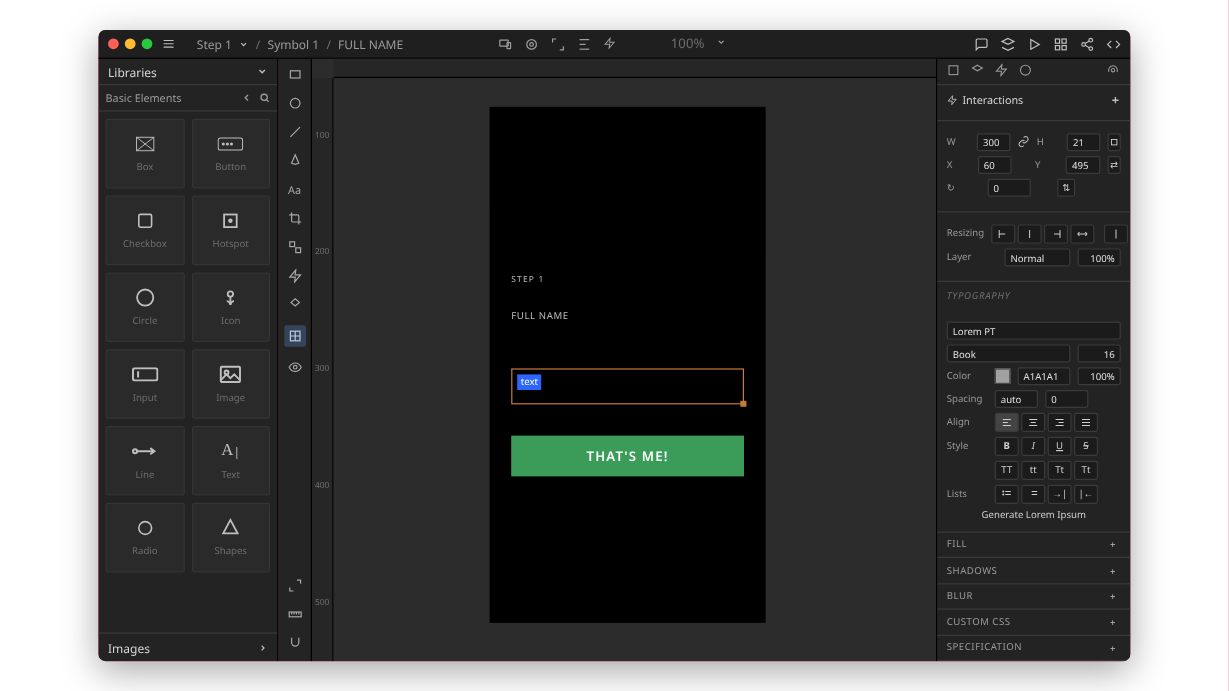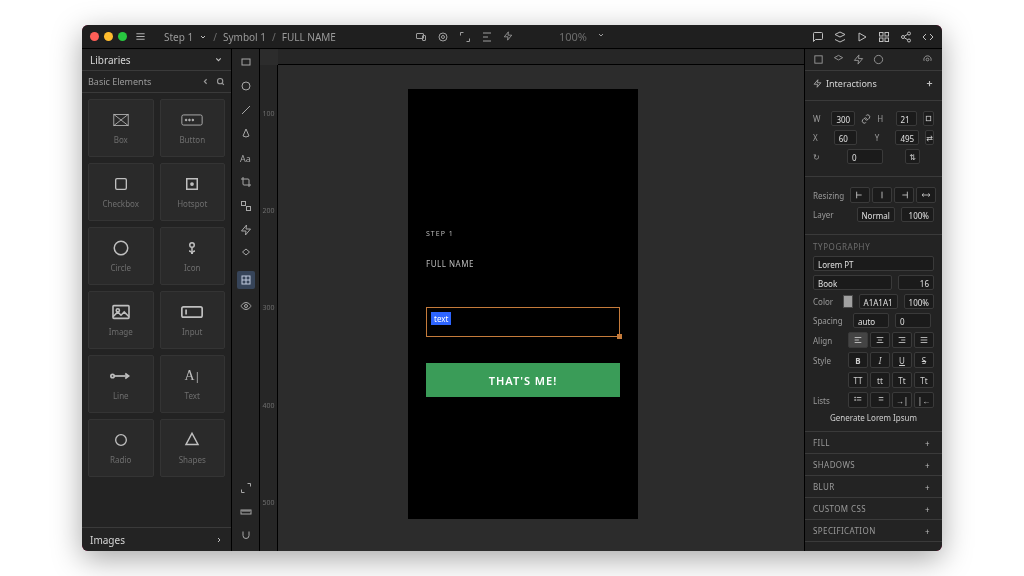--- a/index.html
+++ b/index.html
@@ -72,39 +72,39 @@
   .art-content{position:absolute;left:18px;right:18px;top:140px;color:#e8e8e8;}
   .step-tag{font-size:7px;letter-spacing:1px;color:#b9b9b9;}
   .art-title{font-size:22px;line-height:26px;font-weight:400;margin-top:6px;font-family:"Futura","Century Gothic","Trebuchet MS",sans-serif;}
   .field-lbl{font-size:8px;letter-spacing:.5px;color:#bdbdbd;margin-top:20px;}
   .text-input-sel{margin-top:38px;height:30px;border:1px solid var(--orange);position:relative;}
   .text-input-sel::after{content:"";position:absolute;right:-3px;bottom:-3px;width:5px;height:5px;background:var(--orange);} 
   .text-placeholder{position:absolute;top:4px;left:4px;background:var(--blue);color:#fff;font-size:8px;padding:1px 3px;}
   .cta{margin-top:26px;height:34px;background:var(--accent);display:flex;align-items:center;justify-content:center;color:#fff;font-size:11px;letter-spacing:1px;font-weight:600;}
 
   
-  .right{width:138px;background:#232323;border-left:1px solid #000;display:flex;flex-direction:column;font-size:9px;color:var(--muted);}
+  .right{width:162px;background:#232323;border-left:1px solid #000;display:flex;flex-direction:column;font-size:9px;color:var(--muted);}
   .r-tabs{height:22px;border-bottom:1px solid var(--line);display:flex;align-items:center;gap:8px;padding:0 8px;color:#bfbfbf;}
   .r-tabs .ic{width:12px;height:12px;opacity:.75;}
   .section{border-bottom:1px solid var(--line);padding:6px 8px 8px;}
   .sec-h{display:flex;align-items:center;justify-content:space-between;color:var(--text);font-size:9px;margin-bottom:6px;}
   .row{display:flex;align-items:center;gap:6px;margin:4px 0;}
   .row label{width:28px;font-size:8px;color:var(--muted);}
   .valbox{background:#1b1b1b;border:1px solid #3a3a3a;height:15px;line-height:15px;padding:0 4px;font-size:8px;color:#e0e0e0;border-radius:2px;}
   .valbox.w40{width:36px;text-align:left;}
   .iconbtn{width:15px;height:15px;border:1px solid #3a3a3a;display:flex;align-items:center;justify-content:center;border-radius:2px;font-size:8px;color:#cfcfcf;background:#1b1b1b;}
   .btnrow{display:flex;gap:2px;}
   .btnrow .b{width:20px;height:16px;border:1px solid #3a3a3a;display:flex;align-items:center;justify-content:center;font-size:8px;color:#cfcfcf;border-radius:2px;background:#1b1b1b;}
   .btnrow .b.active{background:#444;}
   .swatch{width:13px;height:13px;border:1px solid #4a4a4a;background:#a1a1a1;}
   .gentext{color:#cfcfcf;font-size:8px;text-align:center;margin-top:4px;cursor:default;}
   .collapsed{height:22px;display:flex;align-items:center;justify-content:space-between;padding:0 8px;border-bottom:1px solid var(--line);font-size:8px;letter-spacing:.4px;color:var(--muted);}
   .chev{width:9px;height:9px;}
   .link{width:10px;height:10px;}
-  .headline{font-size:8px;letter-spacing:.6px;color:var(--dim);margin-bottom:4px;}
+  .headline{font-size:8px;letter-spacing:.6px;color:var(--dim);margin-bottom:16px;font-style:italic;}
 </style>
 </head>
 <body>
 
 <div class="frame">
 
   <div class="titlebar">
     <div class="dots">
       <div class="dot r"></div>
       <div class="dot y"></div>
@@ -294,36 +294,36 @@
                   <circle cx="12" cy="8" r="3"></circle>
                   <path d="M12 11v9"></path>
                   <path d="M8 16c2 0 4 2 4 4"></path>
                   <path d="M16 16c-2 0-4 2-4 4"></path>
                 </svg>
               </span>
               <span class="lbl">Icon</span>
             </div>
           <div class="tile">
               <span class="glyph">
+                <svg width="22" height="12" viewBox="0 0 26 14" stroke="currentColor" fill="none" stroke-width="2">
+                  <rect x="1" y="1" width="24" height="12" rx="2"></rect>
+                  <line x1="6" y1="4" x2="6" y2="10"></line>
+                </svg>
+              </span>
+              <span class="lbl">Input</span>
+            </div>
+          <div class="tile">
+              <span class="glyph">
                 <svg width="20" height="16" viewBox="0 0 24 20" stroke="currentColor" fill="none" stroke-width="2">
                   <rect x="2" y="2" width="20" height="16" rx="1"></rect>
                   <circle cx="8" cy="8" r="2"></circle>
                   <path d="M2 16l6-6 4 4 4-4 6 6"></path>
                 </svg>
               </span>
               <span class="lbl">Image</span>
-            </div>
-          <div class="tile">
-              <span class="glyph">
-                <svg width="22" height="12" viewBox="0 0 26 14" stroke="currentColor" fill="none" stroke-width="2">
-                  <rect x="1" y="1" width="24" height="12" rx="2"></rect>
-                  <line x1="6" y1="4" x2="6" y2="10"></line>
-                </svg>
-              </span>
-              <span class="lbl">Input</span>
             </div>
           <div class="tile">
               <span class="glyph">
                 <svg width="22" height="8" viewBox="0 0 26 8" stroke="currentColor" fill="none" stroke-width="2">
                   <circle cx="3" cy="4" r="2"></circle>
                   <line x1="5" y1="4" x2="21" y2="4"></line>
                   <polyline points="18 1 22 4 18 7"></polyline>
                 </svg>
               </span>
               <span class="lbl">Line</span>

